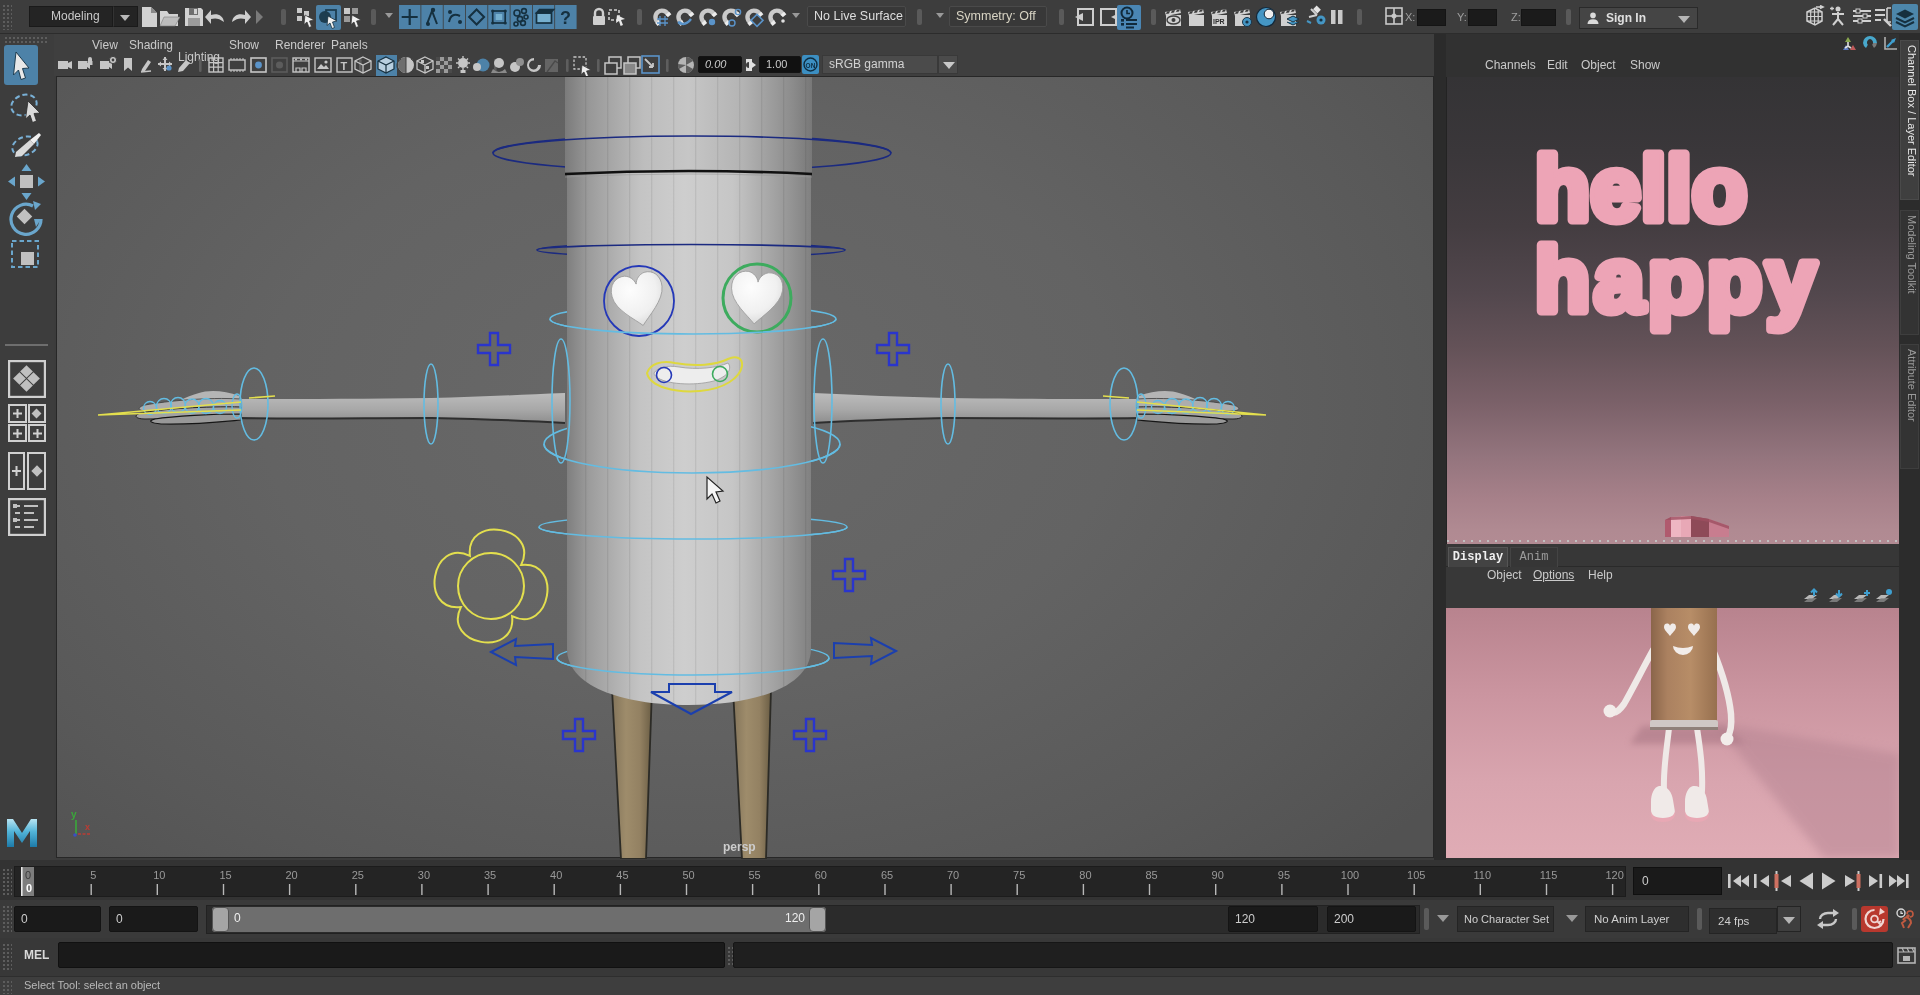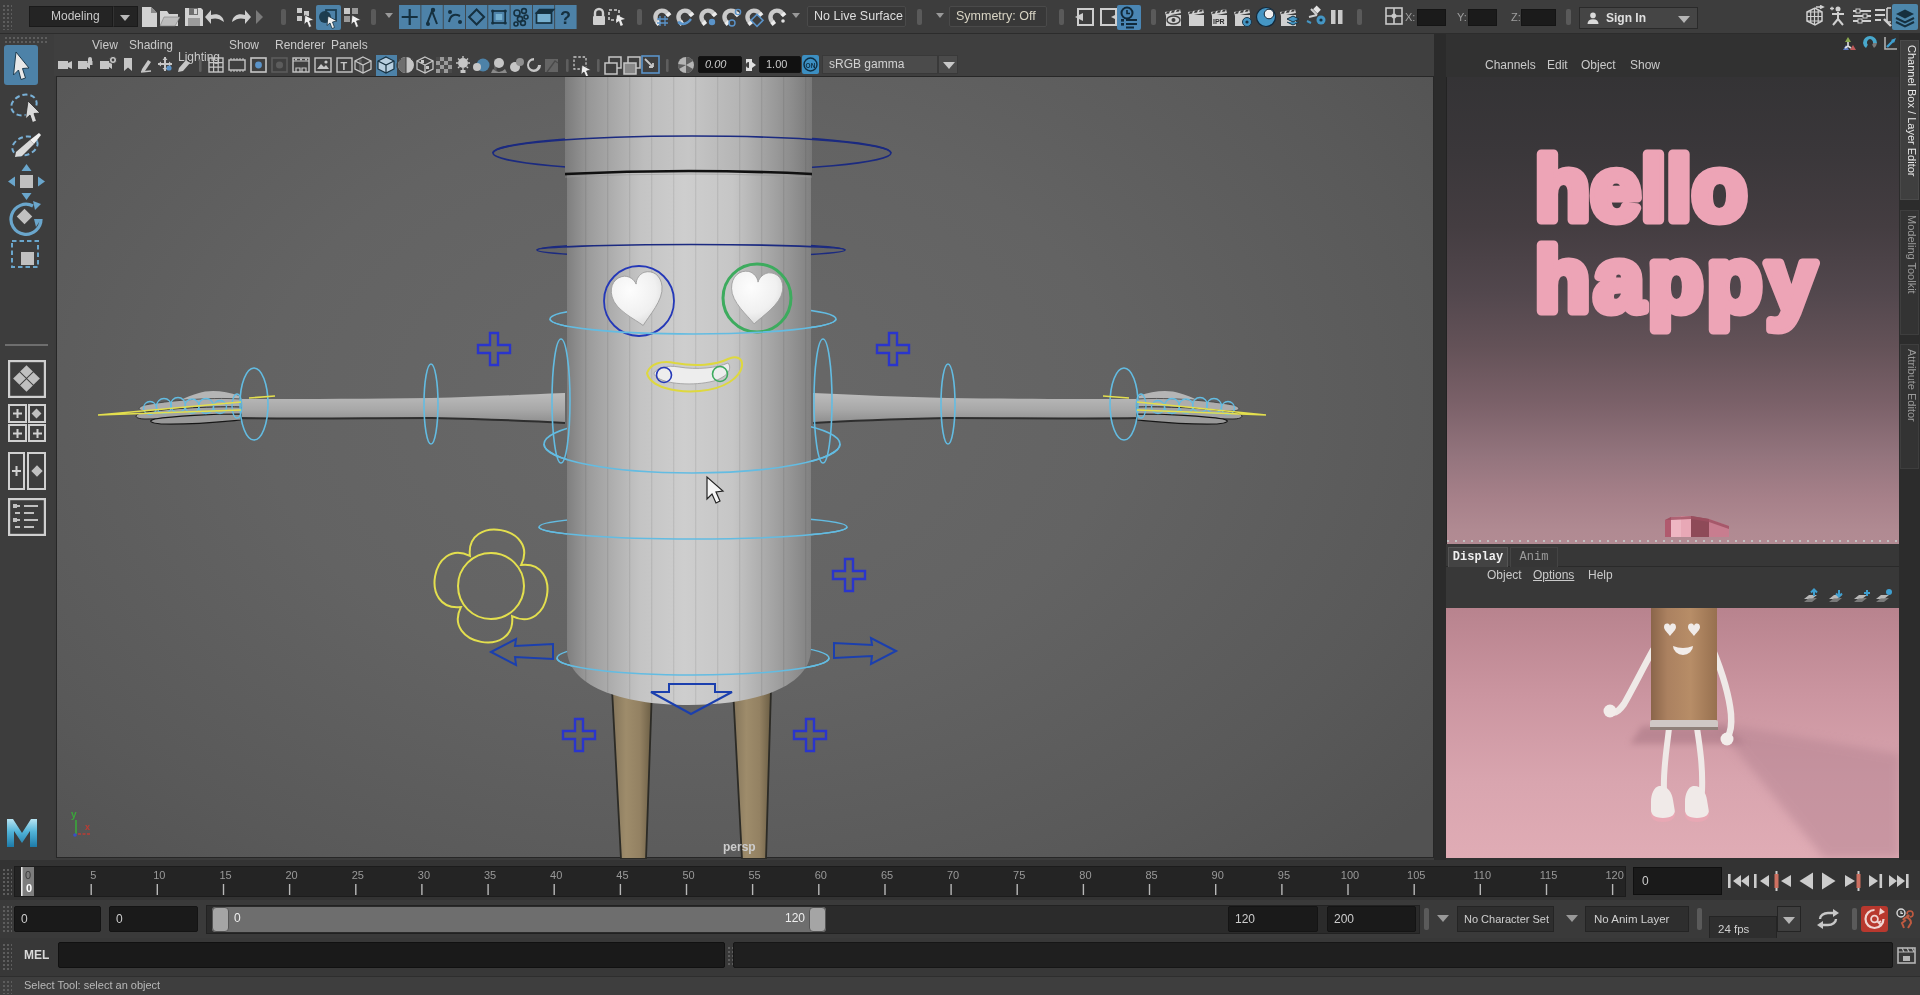--- a/index.html
+++ b/index.html
@@ -985,21 +985,21 @@
       <div class="abs" style="left:578px;top:5px;color:#efefef;font-size:12px;">120</div>
     </div>
     <div class="abs fld" style="left:1228px;top:6px;width:90px;height:26px;line-height:24px;font-size:12px;">120</div>
     <div class="abs fld" style="left:1327px;top:6px;width:89px;height:26px;line-height:24px;font-size:12px;">200</div>
     <div class="abs sephandle" style="left:1424px;top:8px;height:22px;"></div>
     <div class="abs" style="left:1437px;top:15px;width:0;height:0;border-left:6px solid transparent;border-right:6px solid transparent;border-top:7px solid #999;"></div>
     <div class="abs" style="left:1457px;top:6px;width:97px;height:26px;background:#2e2e2e;border:1px solid #242424;color:#cfcfcf;font-size:11px;line-height:24px;padding-left:6px;">No Character Set</div>
     <div class="abs" style="left:1566px;top:15px;width:0;height:0;border-left:6px solid transparent;border-right:6px solid transparent;border-top:7px solid #999;"></div>
     <div class="abs" style="left:1585px;top:6px;width:104px;height:26px;background:#2e2e2e;border:1px solid #242424;color:#cfcfcf;font-size:11.5px;line-height:24px;padding-left:8px;">No Anim Layer</div>
     <div class="abs sephandle" style="left:1697px;top:8px;height:22px;"></div>
-    <div class="abs" style="left:1709px;top:16px;width:68px;height:26px;background:#2e2e2e;border:1px solid #242424;color:#cfcfcf;font-size:11.5px;line-height:24px;padding-left:8px;">24 fps</div>
+    <div class="abs" style="left:1709px;top:8px;width:68px;height:26px;background:#2e2e2e;border:1px solid #242424;color:#cfcfcf;font-size:11.5px;line-height:24px;padding-left:8px;">24 fps</div>
     <div class="abs" style="left:1777px;top:6px;width:24px;height:26px;background:#3e3e3e;border:1px solid #242424;">
       <div class="abs" style="left:5px;top:10px;width:0;height:0;border-left:6px solid transparent;border-right:6px solid transparent;border-top:7px solid #b5b5b5;"></div>
     </div>
     <svg class="abs" style="left:1813px;top:9px;" width="30" height="20" viewBox="0 0 30 20">
       <path d="M7,10 a8,6 0 0 1 8,-6 h6" fill="none" stroke="#c8c8c8" stroke-width="2.4"></path>
       <path d="M23,10 a8,6 0 0 1 -8,6 h-6" fill="none" stroke="#c8c8c8" stroke-width="2.4"></path>
       <path d="M20,0 l6,4 l-6,4 z" fill="#c8c8c8"></path>
         <path d="M10,12 l-6,4 l6,4 z" fill="#c8c8c8"></path>
     </svg>
     <div class="abs sephandle" style="left:1852px;top:8px;height:22px;"></div>

